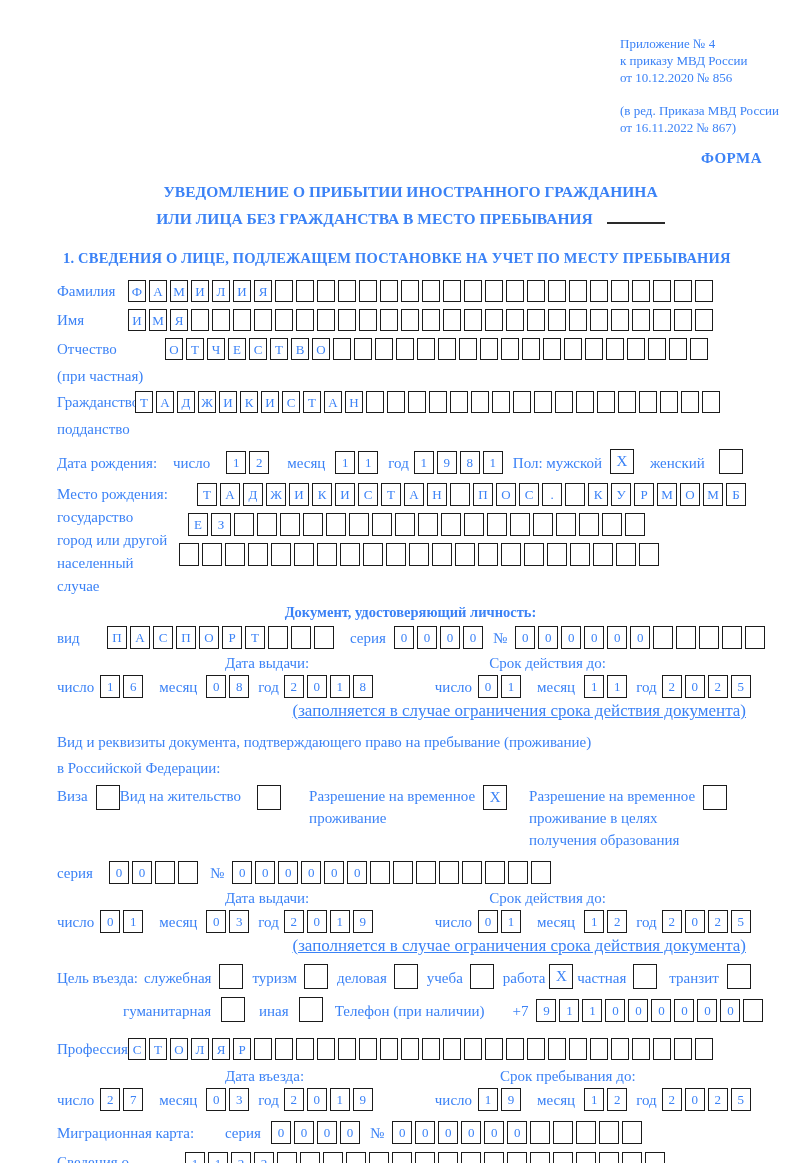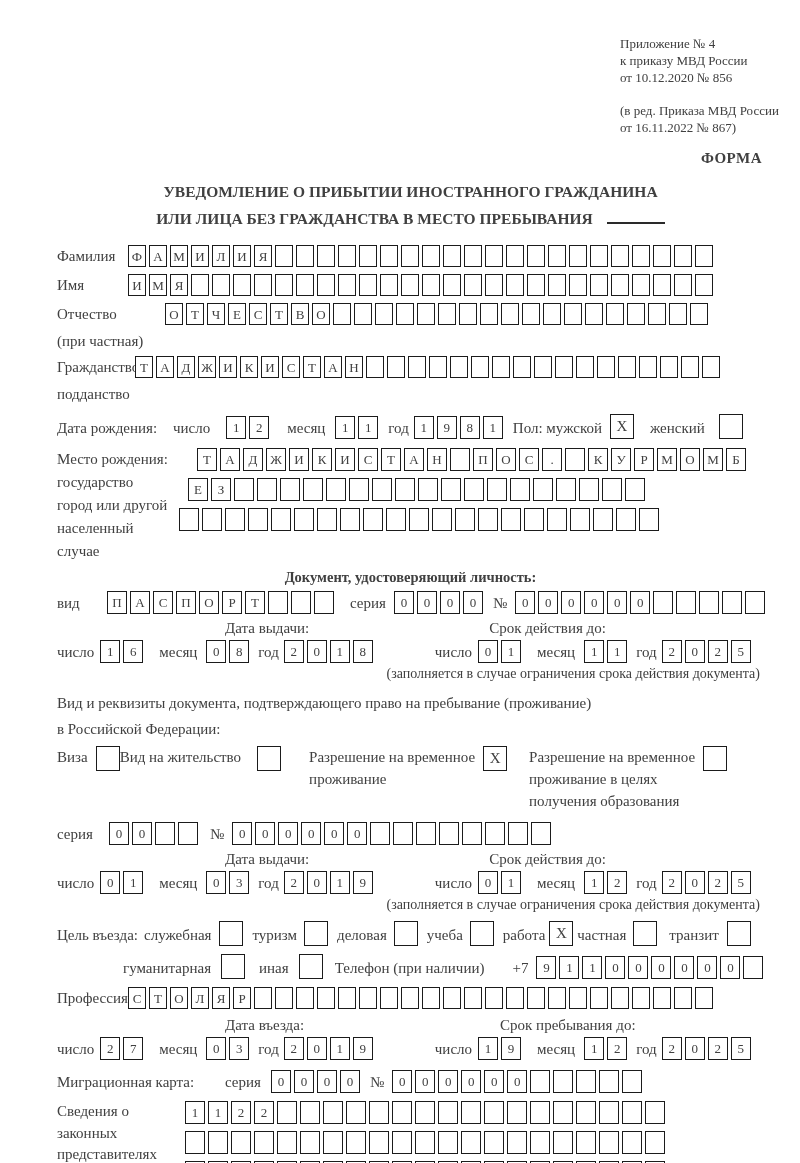--- a/index.html
+++ b/index.html
@@ -1,18 +1,18 @@
 <!DOCTYPE html>
 <html><head>
 <meta charset="utf-8">
 <style>
   html,body { margin:0; padding:0; background:#888; }
   .page {
     width:800px; height:1163px; margin:0 auto; background:#fff;
-    font-family:"Liberation Serif","DejaVu Serif",serif; color:#404040;
+    font-family:"Liberation Serif","DejaVu Serif",serif; color:#3b82f6;
     box-sizing:border-box; padding:36px 10px 0 57px; overflow:hidden; position:relative;
   }
   .annex { margin-left:563px; font-size:13px; line-height:1.3; }
   .annex-note { margin-top:16px; }
   .form-word { text-align:right; margin-right:28px; margin-top:14px; font-weight:bold; font-size:15px; letter-spacing:0.5px; }
   .titleband { margin-left:-26px; margin-top:12px; text-align:center; font-weight:bold; font-size:15.5px; line-height:1.7; }
   .blank-line { display:inline-block; width:58px; border-bottom:2px solid #2a2a2a; margin-left:14px; height:14px; }
   .section-h { margin-top:18px; margin-left:6px; font-weight:bold; font-size:14.5px; letter-spacing:0.2px; }
   .frow { display:flex; align-items:flex-end; margin-top:7px; }
   .frow.top { align-items:flex-start; }
@@ -20,21 +20,21 @@
   .cells { display:flex; gap:3px; flex:none; }
   .bx {
     width:16px; height:20px; border:1.5px solid #1b1b1b; flex:none;
     display:inline-flex; align-items:center; justify-content:center;
     font-size:13px; line-height:1; background:#fff;
   }
   .bx.w { width:18px; height:21px; }
   .bx.cb { width:22px; height:23px; font-size:15px; }
   .doc-h { margin-left:-26px; margin-top:6px; text-align:center; font-weight:bold; font-size:14.5px; }
   .hdrline { display:flex; font-size:15px; margin-top:6px; }
-  .capt-right { text-align:right; margin-right:30px; font-size:14px; margin-top:3px; }
+  .capt-right { text-align:right; margin-right:44px; font-size:17px; margin-top:3px;text-decoration:underline; }
   .para { font-size:15px; line-height:26px; margin-top:8px; }
   .opt { display:flex; align-items:flex-start; gap:8px; }
   .opt .txt { font-size:15px; line-height:22px; text-align:left; }
 </style>
 </head>
 <body>
 
 <div class="page">
 
   <div class="annex">
@@ -47,20 +47,21 @@
     </div>
   </div>
 
   <div class="form-word">ФОРМА</div>
 
   <div class="titleband">
     <div>УВЕДОМЛЕНИЕ О ПРИБЫТИИ ИНОСТРАННОГО ГРАЖДАНИНА</div>
     <div><span>ИЛИ ЛИЦА БЕЗ ГРАЖДАНСТВА В МЕСТО ПРЕБЫВАНИЯ</span><span class="blank-line"></span></div>
   </div>
 
+  <div class="section-h">1. СВЕДЕНИЯ О ЛИЦЕ, ПОДЛЕЖАЩЕМ ПОСТАНОВКЕ НА УЧЕТ ПО МЕСТУ ПРЕБЫВАНИЯ</div>
 
   <div class="frow" style="margin-top:13px">
     <span class="lbl" style="width:71px">Фамилия</span>
     <span class="cells">
         <span class="bx">Ф</span>
         <span class="bx">А</span>
         <span class="bx">М</span>
         <span class="bx">И</span>
         <span class="bx">Л</span>
         <span class="bx">И</span>
@@ -545,21 +546,21 @@
         <span class="bx w">0</span>
         <span class="bx w">0</span>
         <span class="bx w">0</span>
         <span class="bx w">0</span>
         <span class="bx w">0</span>
         <span class="bx w">0</span>
         <span class="bx w"></span>
       </span>
   </div>
 
-  <div class="frow" style="margin-top:8px">
+  <div class="frow" style="margin-top:16px">
     <span class="lbl" style="width:71px">Профессия</span>
     <span class="cells">
         <span class="bx">С</span>
         <span class="bx">Т</span>
         <span class="bx">О</span>
         <span class="bx">Л</span>
         <span class="bx">Я</span>
         <span class="bx">Р</span>
         <span class="bx"></span>
         <span class="bx"></span>

